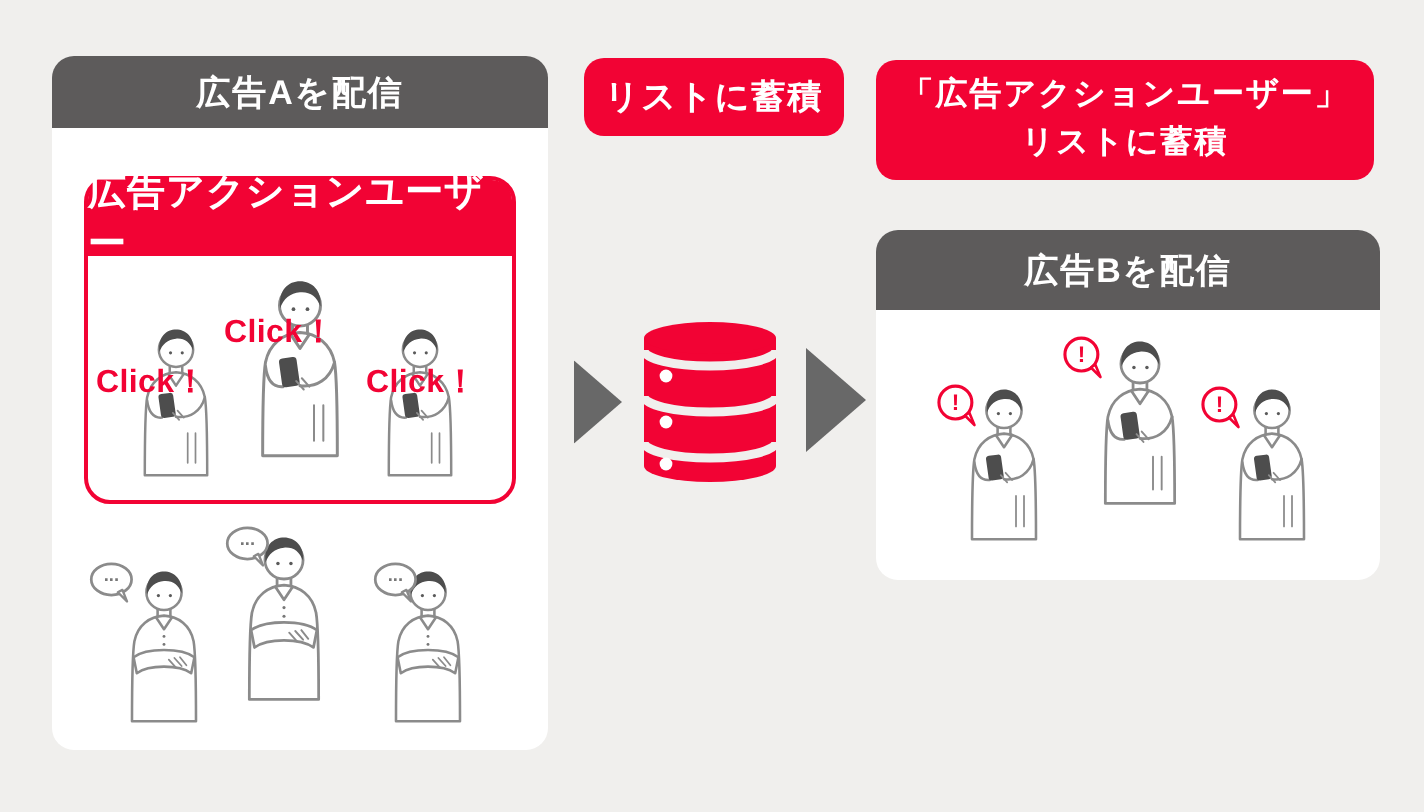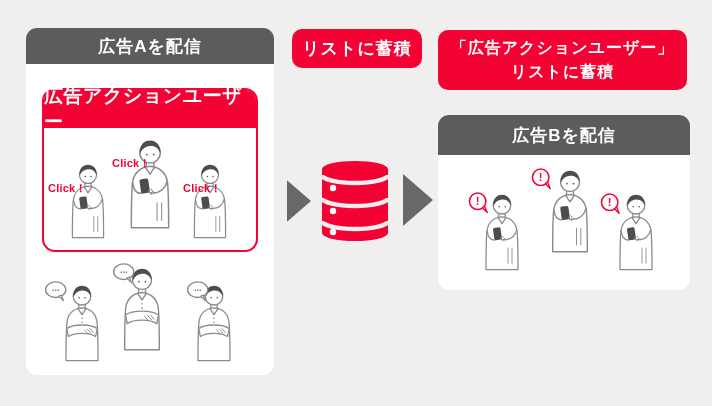--- a/index.html
+++ b/index.html
@@ -23,21 +23,21 @@
     border:2px solid var(--color-red,#f20334);border-radius:13px;
     background:#fff;box-sizing:border-box;
   }
   .action-box-header{
     background:var(--color-red,#f20334);color:#fff;font-weight:bold;
     height:38px;display:flex;align-items:center;justify-content:flex-start;
     border-radius:10px 10px 0 0;font-size:19px;letter-spacing:0.5px;
   }
   .click-label{
     position:absolute;color:var(--color-red,#f20334);
-    font-weight:bold;font-size:11px;letter-spacing:0.2px;white-space:nowrap;
+    font-weight:bold;font-size:16px;letter-spacing:0.2px;white-space:nowrap;
   }
   .target-box{flex-direction:column;line-height:1.5;font-size:16px;}
   .fill-red{fill:var(--color-red,#f20334);}
   .stroke-red{stroke:var(--color-red,#f20334);}
   .fill-arrow{fill:var(--color-arrow_gray,#686868);}
   svg.abs{display:block;overflow:visible;}
 </style>
 </head>
 <body>
 

